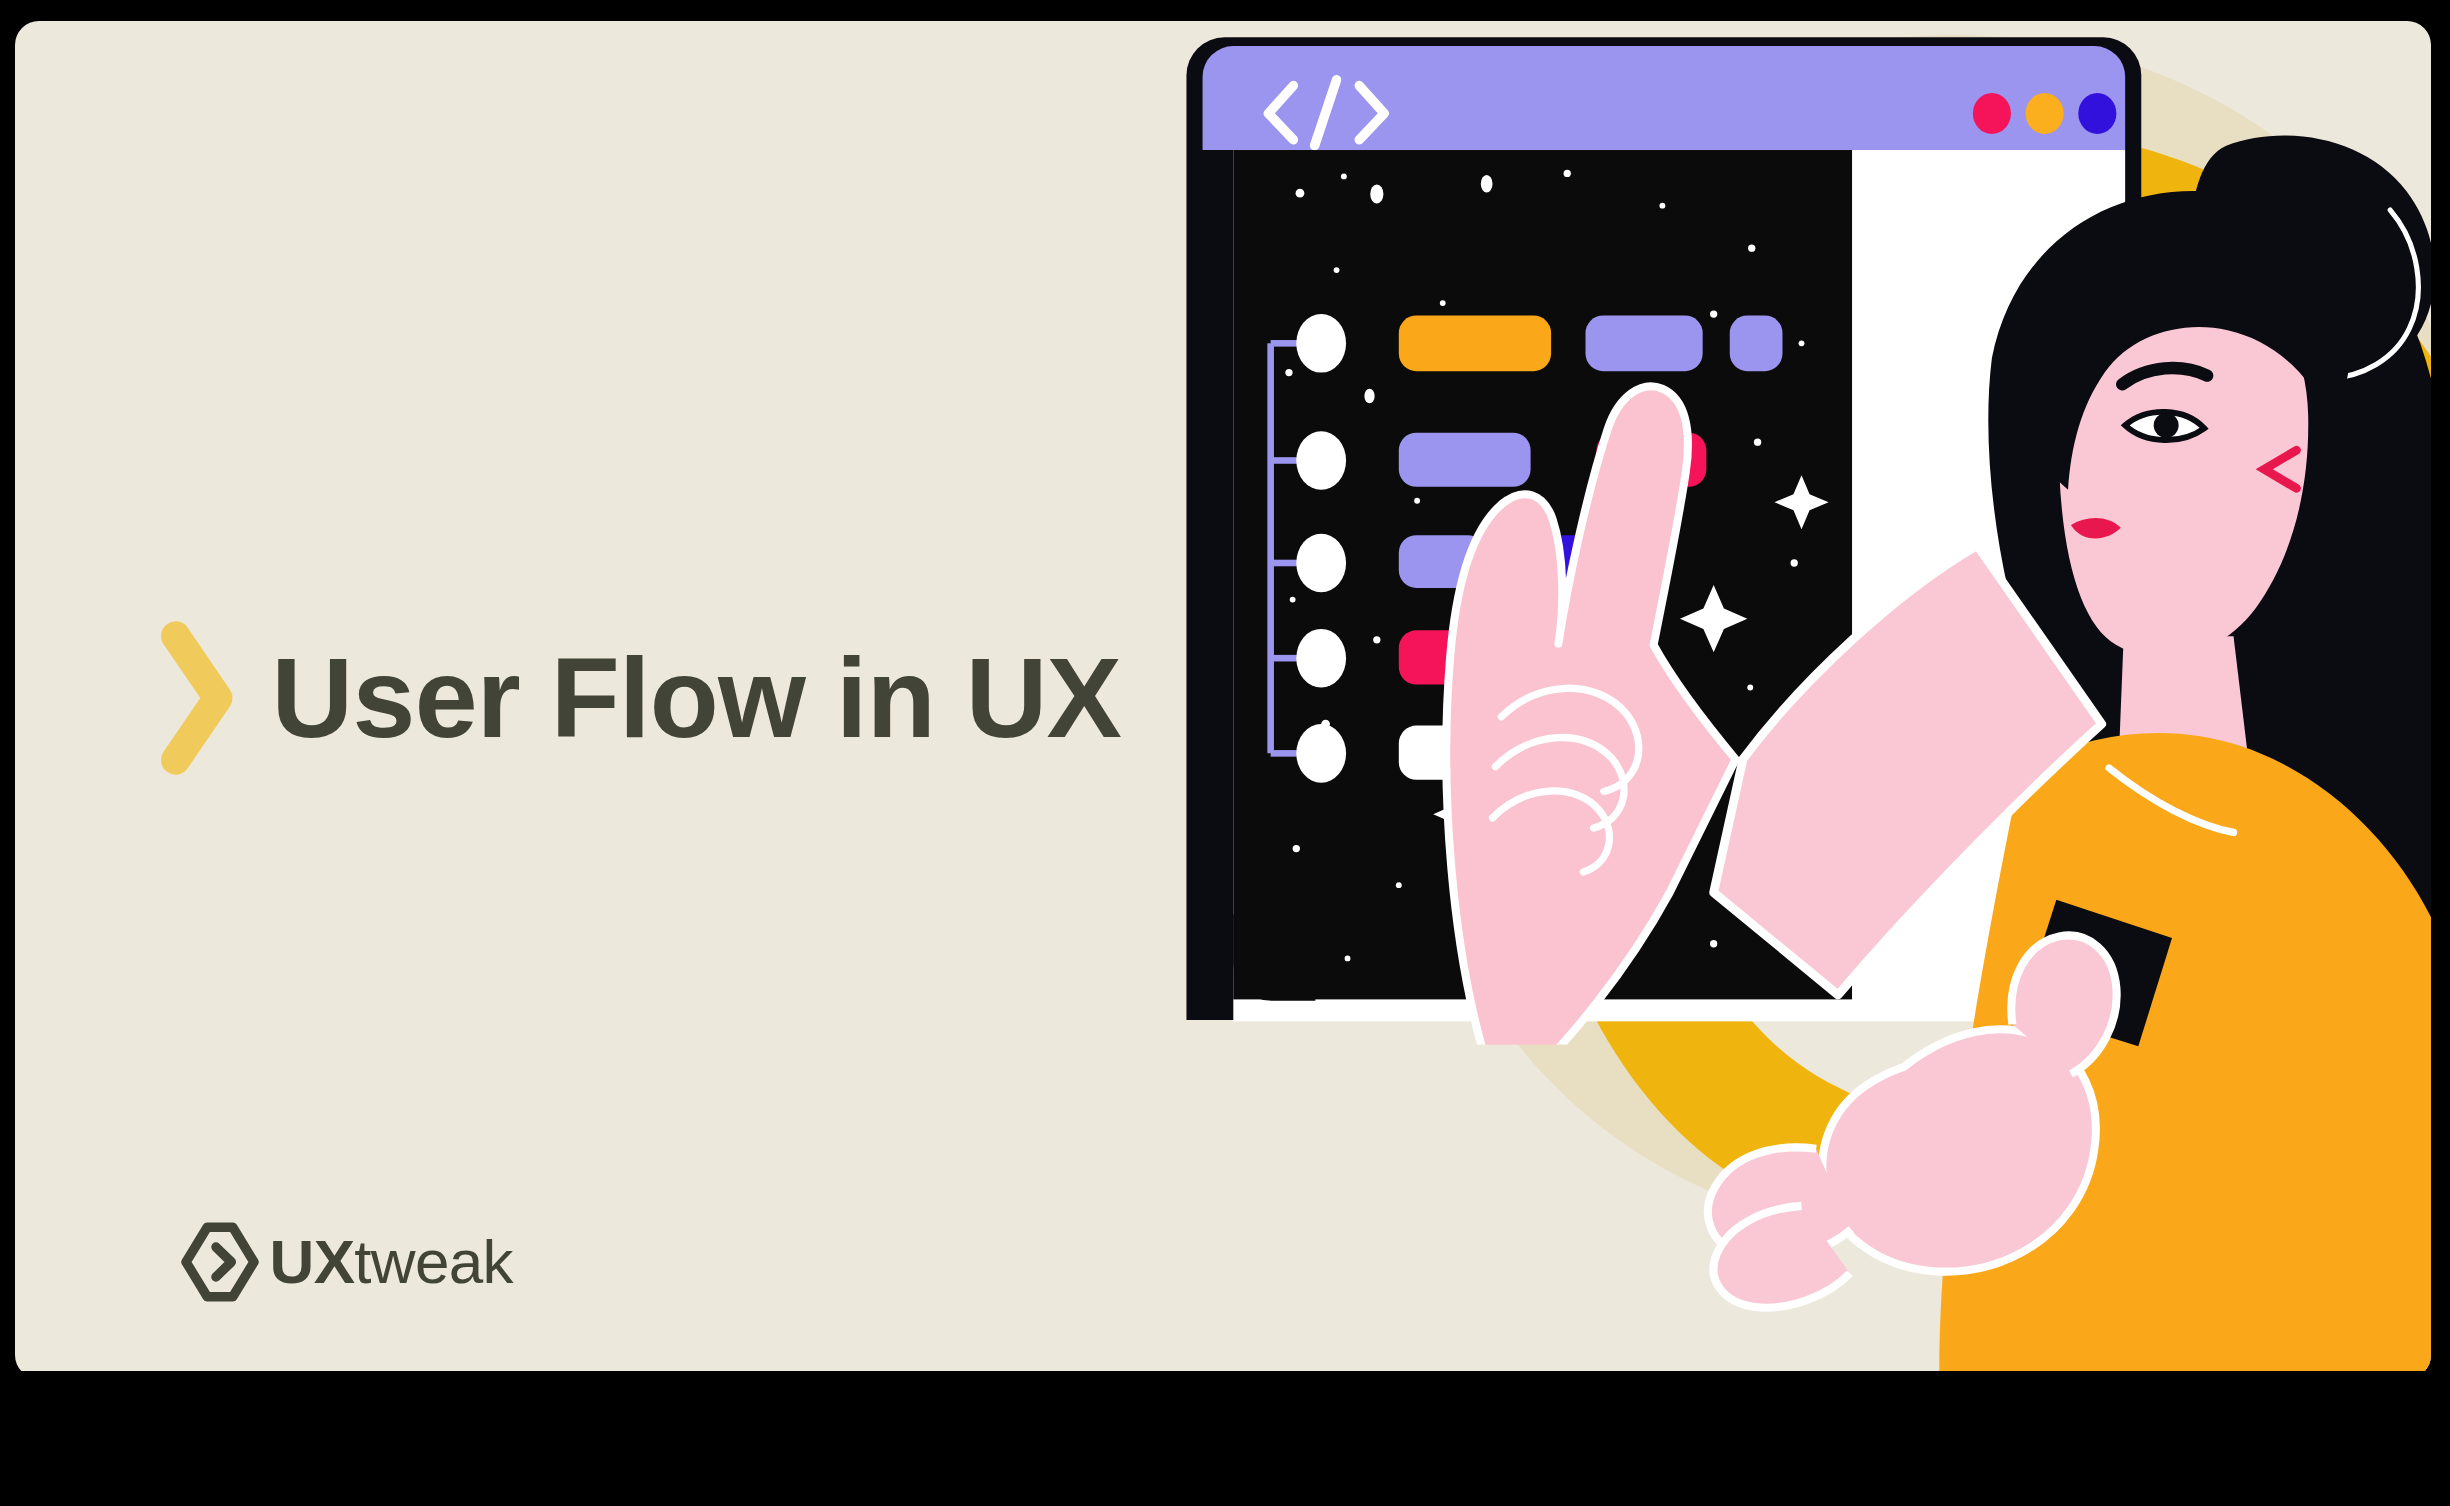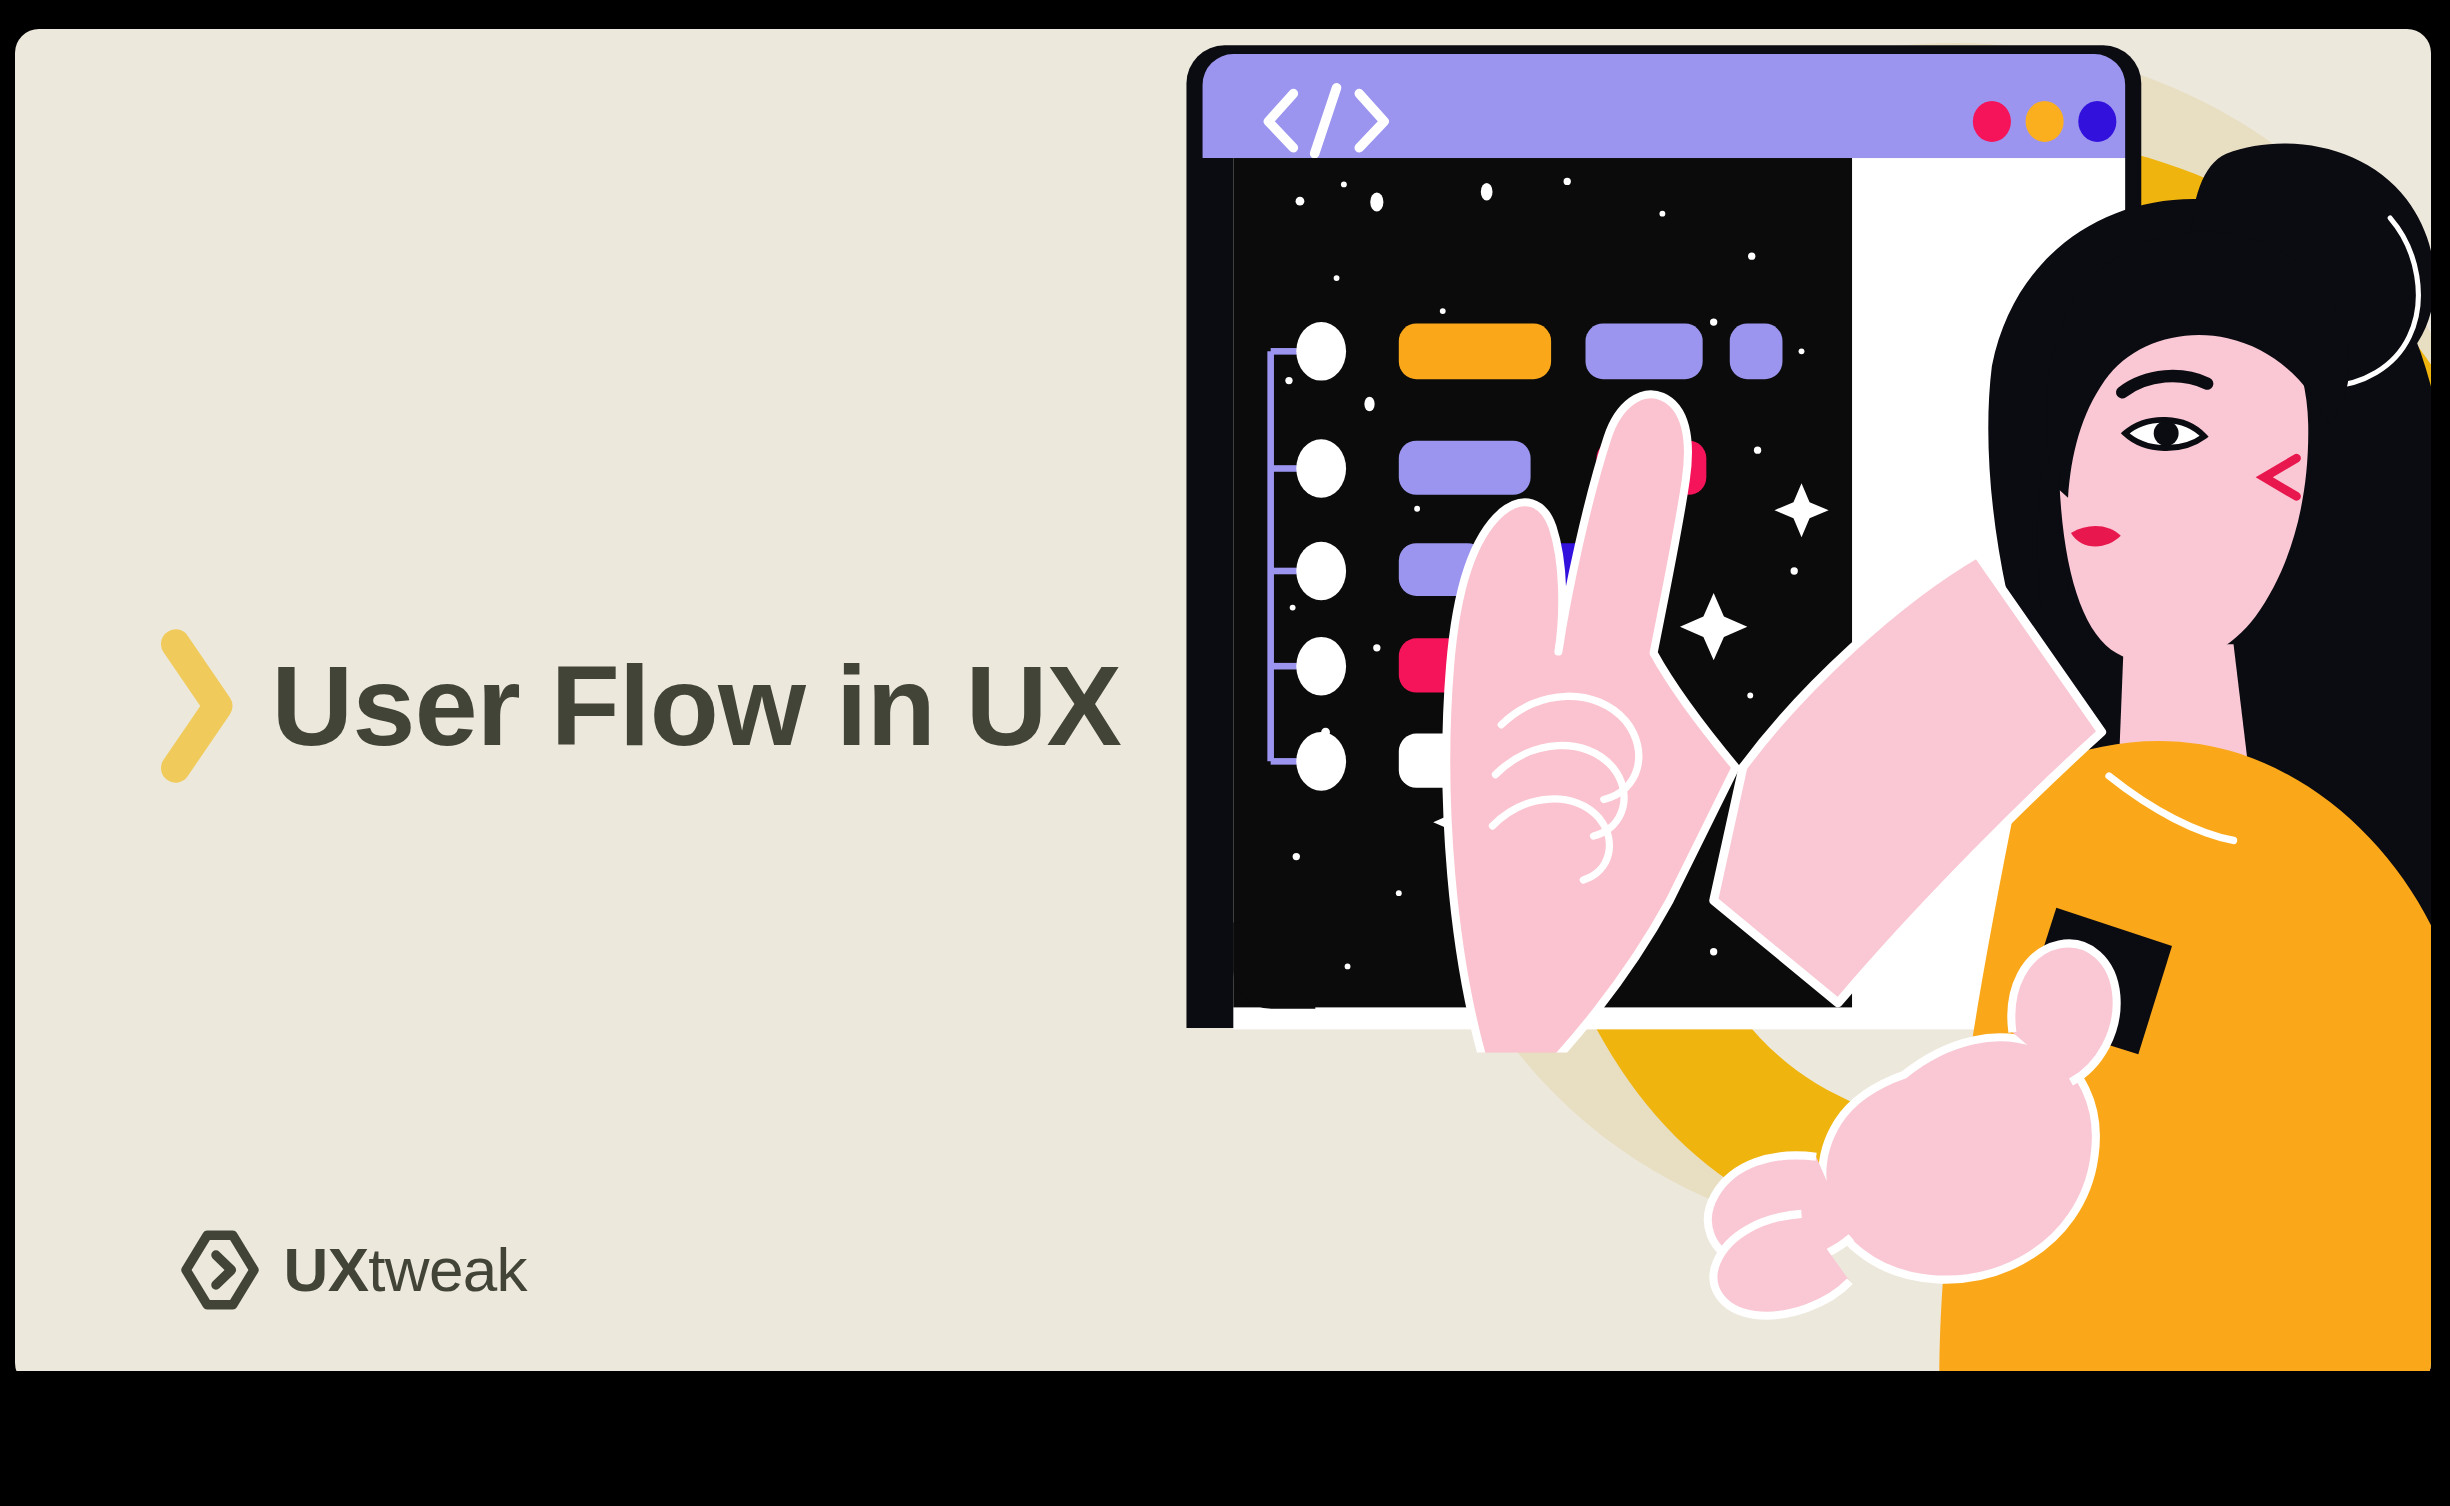--- a/index.html
+++ b/index.html
@@ -13,21 +13,21 @@
 
   
   #slide-frame{
     position:absolute;
     left:0; top:0;
     width:2450px; height:1506px;
     background:#000000;
   }
   #slide-canvas{
     position:absolute;
-    left:14.6px; top:29px;
+    left:14.6px; top:21px;
     width:2416px; height:1358px;
     background:var(--cream,#EDE8DC);
     overflow:hidden;
     border-radius:24px;
   }
 
   
   #title-block{
     position:absolute;
     left:146px; top:597px;
@@ -40,21 +40,21 @@
     font-weight:700;
     letter-spacing:-0.7px;
     color:var(--ink,#424438);
     white-space:nowrap;
   }
 
   
   #brand-logo{
     position:absolute;
     left:163px; top:1199px;
-    display:flex; align-items:center; gap:22px;
+    display:flex; align-items:center; gap:8px;
   }
   #logo-mark{ width:84px; height:84px; display:block; flex:none; }
   #logo-wordmark{
     font-size:62px;
     color:var(--ink,#424438);
     line-height:1;
     white-space:nowrap;
     letter-spacing:-0.7px;
   }
   #logo-wordmark .wm-bold{ font-weight:700; }

